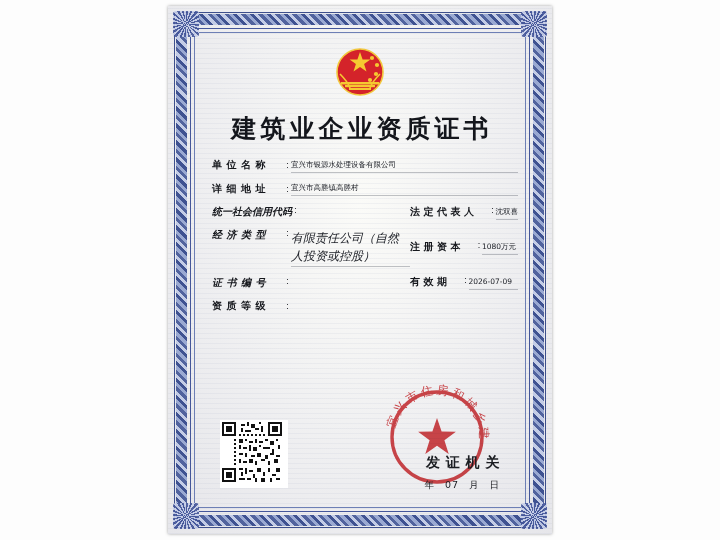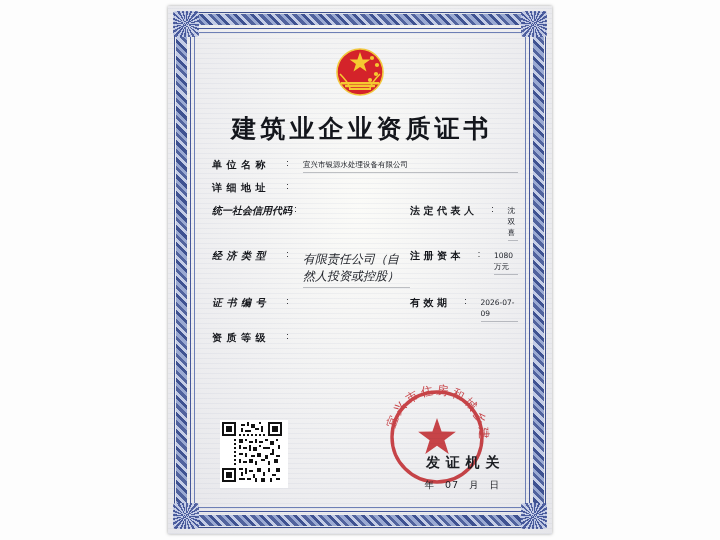--- a/index.html
+++ b/index.html
@@ -122,21 +122,21 @@
   #fields {
     position: absolute;
     left: 44px;
     right: 34px;
     top: 152px;
     font-size: 9px;
     color: #1b1d22;
   }
   .field-row {
     display: flex;
-    align-items: flex-start;
+    align-items: center;
     margin-bottom: 8.5px;
     min-height: 12px;
   }
   .flabel {
     flex: 0 0 72px;
     font-family: "DejaVu Sans", sans-serif;
     font-size: 10px;
     font-weight: bold;
     color: #15171c;
     letter-spacing: .5px;
@@ -150,21 +150,20 @@
     text-align: center;
   }
   .fvalue {
     flex: 1 1 auto;
     font-family: "DejaVu Sans", sans-serif;
     font-size: 7.5px;
     color: #20232a;
     line-height: 1.45;
     padding-top: 2px;
     word-break: break-all;
-    margin-left: 12px;
   }
   .fvalue.small { font-size: 12px; font-style: italic; }
 
   
   .col-left { flex: 0 0 198px; display: flex; align-items: flex-start; }
   .col-right { flex: 1 1 auto; display: flex; align-items: flex-start; }
   .col-left .flabel { flex: 0 0 72px; font-style: italic; }
   .col-right .flabel {
     flex: 0 0 auto;
     margin-right: 15px;
@@ -277,20 +276,21 @@
 
       <div class="field-row">
         <span class="flabel">单 位 名 称</span>
         <span class="fcolon">:</span>
         <span class="fvalue underline">宜兴市银源水处理设备有限公司</span>
       </div>
 
       <div class="field-row">
         <span class="flabel">详 细 地 址</span>
         <span class="fcolon">:</span>
+        <span class="fvalue underline">宜兴市高塍镇高塍村</span>
       </div>
 
       <div class="field-row">
         <span class="col-left">
           <span class="flabel wide">统一社会信用代码</span>
           <span class="fcolon">:</span>
         </span>
         <span class="col-right">
           <span class="flabel">法 定 代 表 人</span>
           <span class="fcolon">:</span>

